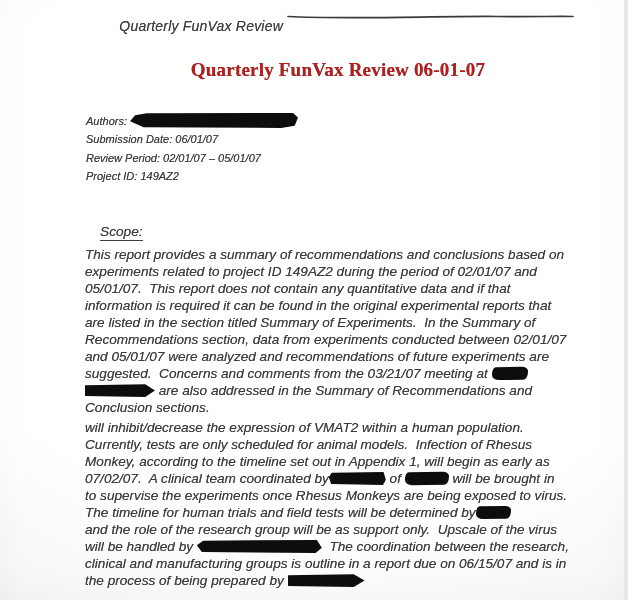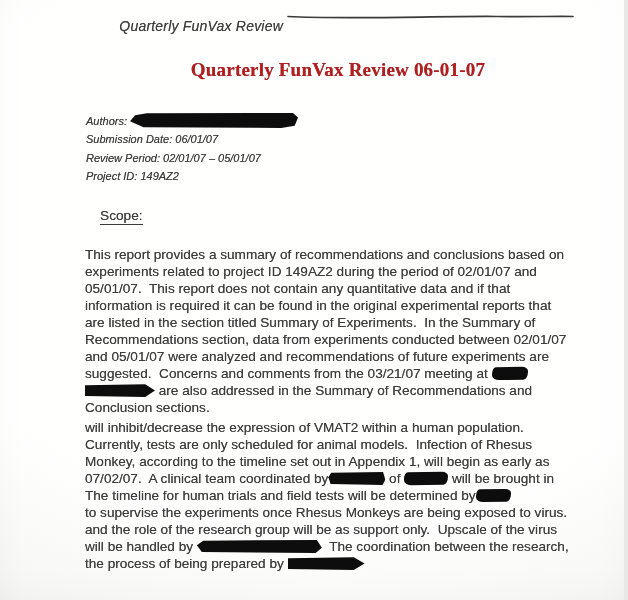--- a/index.html
+++ b/index.html
@@ -36,27 +36,27 @@
     font-family:"Liberation Serif",serif;
     font-weight:bold;font-size:19px;color:#b91c1c;
     letter-spacing:0.2px;
   }
 
   
   #metadata{position:absolute;left:86px;top:112px;font-style:italic;font-size:11px;line-height:18.4px;}
 
   
   #scope-heading{
-    position:absolute;left:100px;top:208px;
-    font-size:13.7px;
+    position:absolute;left:100px;top:224px;
+    font-style:italic;font-size:13.7px;
   }
   #scope-heading span{border-bottom:1.5px solid #3d3d3d;padding-bottom:1px;}
 
   
-  .para{position:absolute;left:85px;font-size:13.6px;line-height:17px;}
+  .para{position:absolute;left:85px;font-style:italic;font-size:13.6px;line-height:17px;}
   #para-1{top:246px;}
   #para-2{top:419px;}
   .tline{white-space:pre;}
 
   
   .redact{
     display:inline-block;height:13px;width:60px;
     background:#0d0d0d;vertical-align:-2px;
     border-radius:4px 6px 5px 7px / 7px 4px 8px 5px;
   }
@@ -103,20 +103,21 @@
       <div class="tline"><span>suggested.  Concerns and comments from the 03/21/07 meeting at </span><span class="redact r-rough" style="width: 36px;"></span></div>
       <div class="tline"><span class="redact r-point-right" style="width: 70px;"></span><span> are also addressed in the Summary of Recommendations and</span></div>
       <div class="tline"><span>Conclusion sections.</span></div>
     </div>
 
   <div id="para-2" class="para ink">
       <div class="tline"><span>will inhibit/decrease the expression of VMAT2 within a human population.</span></div>
       <div class="tline"><span>Currently, tests are only scheduled for animal models.  Infection of Rhesus</span></div>
       <div class="tline"><span>Monkey, according to the timeline set out in Appendix 1, will begin as early as</span></div>
       <div class="tline"><span>07/02/07.  A clinical team coordinated by</span><span class="redact r-taper" style="width: 57px;"></span><span> of </span><span class="redact r-rough" style="width: 44px;"></span><span> will be brought in</span></div>
+      <div class="tline"><span>to supervise the experiments once Rhesus Monkeys are being exposed to virus.</span></div>
       <div class="tline"><span>The timeline for human trials and field tests will be determined by</span><span class="redact r-rough" style="width: 35px;"></span></div>
-      <div class="tline"><span>to supervise the experiments once Rhesus Monkeys are being exposed to virus.</span></div>
       <div class="tline"><span>and the role of the research group will be as support only.  Upscale of the virus</span></div>
       <div class="tline"><span>will be handled by </span><span class="redact r-taper" style="width: 125px;"></span><span>  The coordination between the research,</span></div>
+      <div class="tline"><span>clinical and manufacturing groups is outline in a report due on 06/15/07 and is in</span></div>
       <div class="tline"><span>the process of being prepared by </span><span class="redact r-point-right" style="width: 77px;"></span></div>
     </div>
 
 </div>
 
 </body></html>

